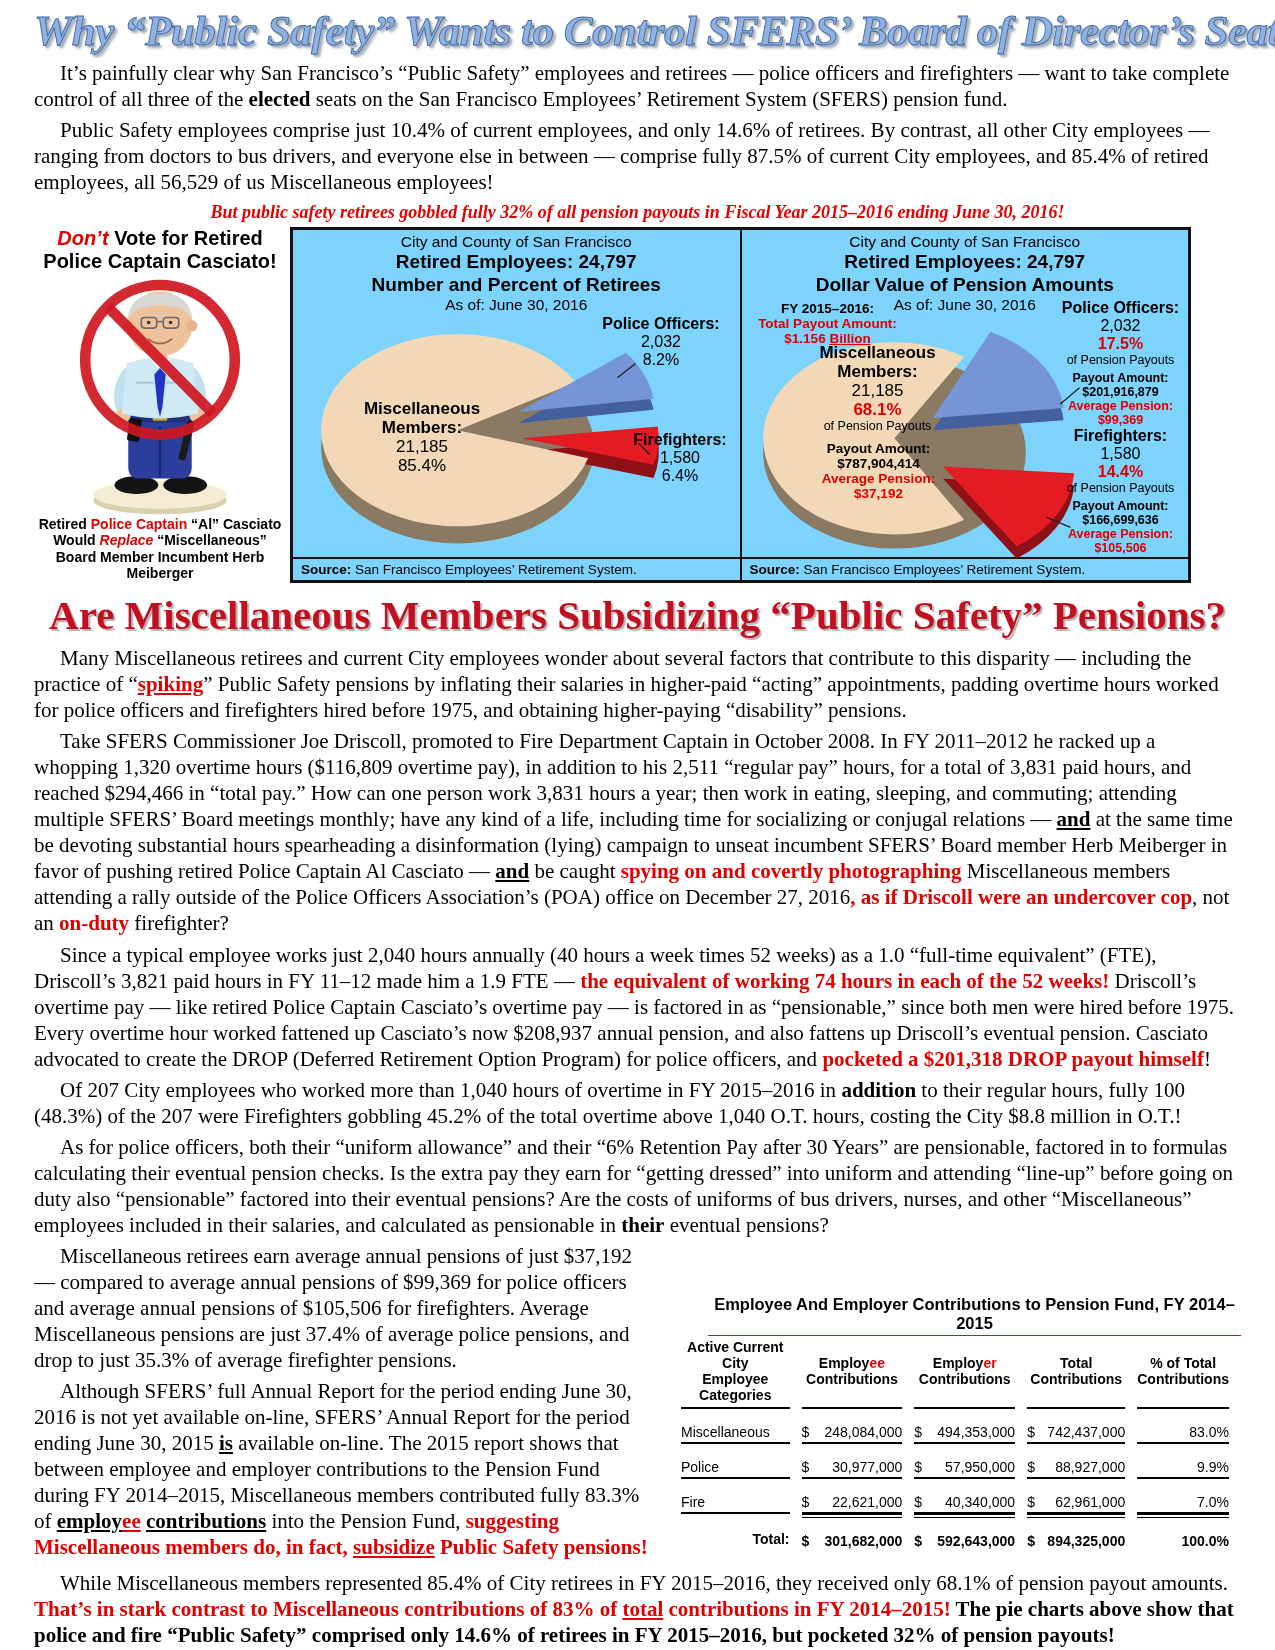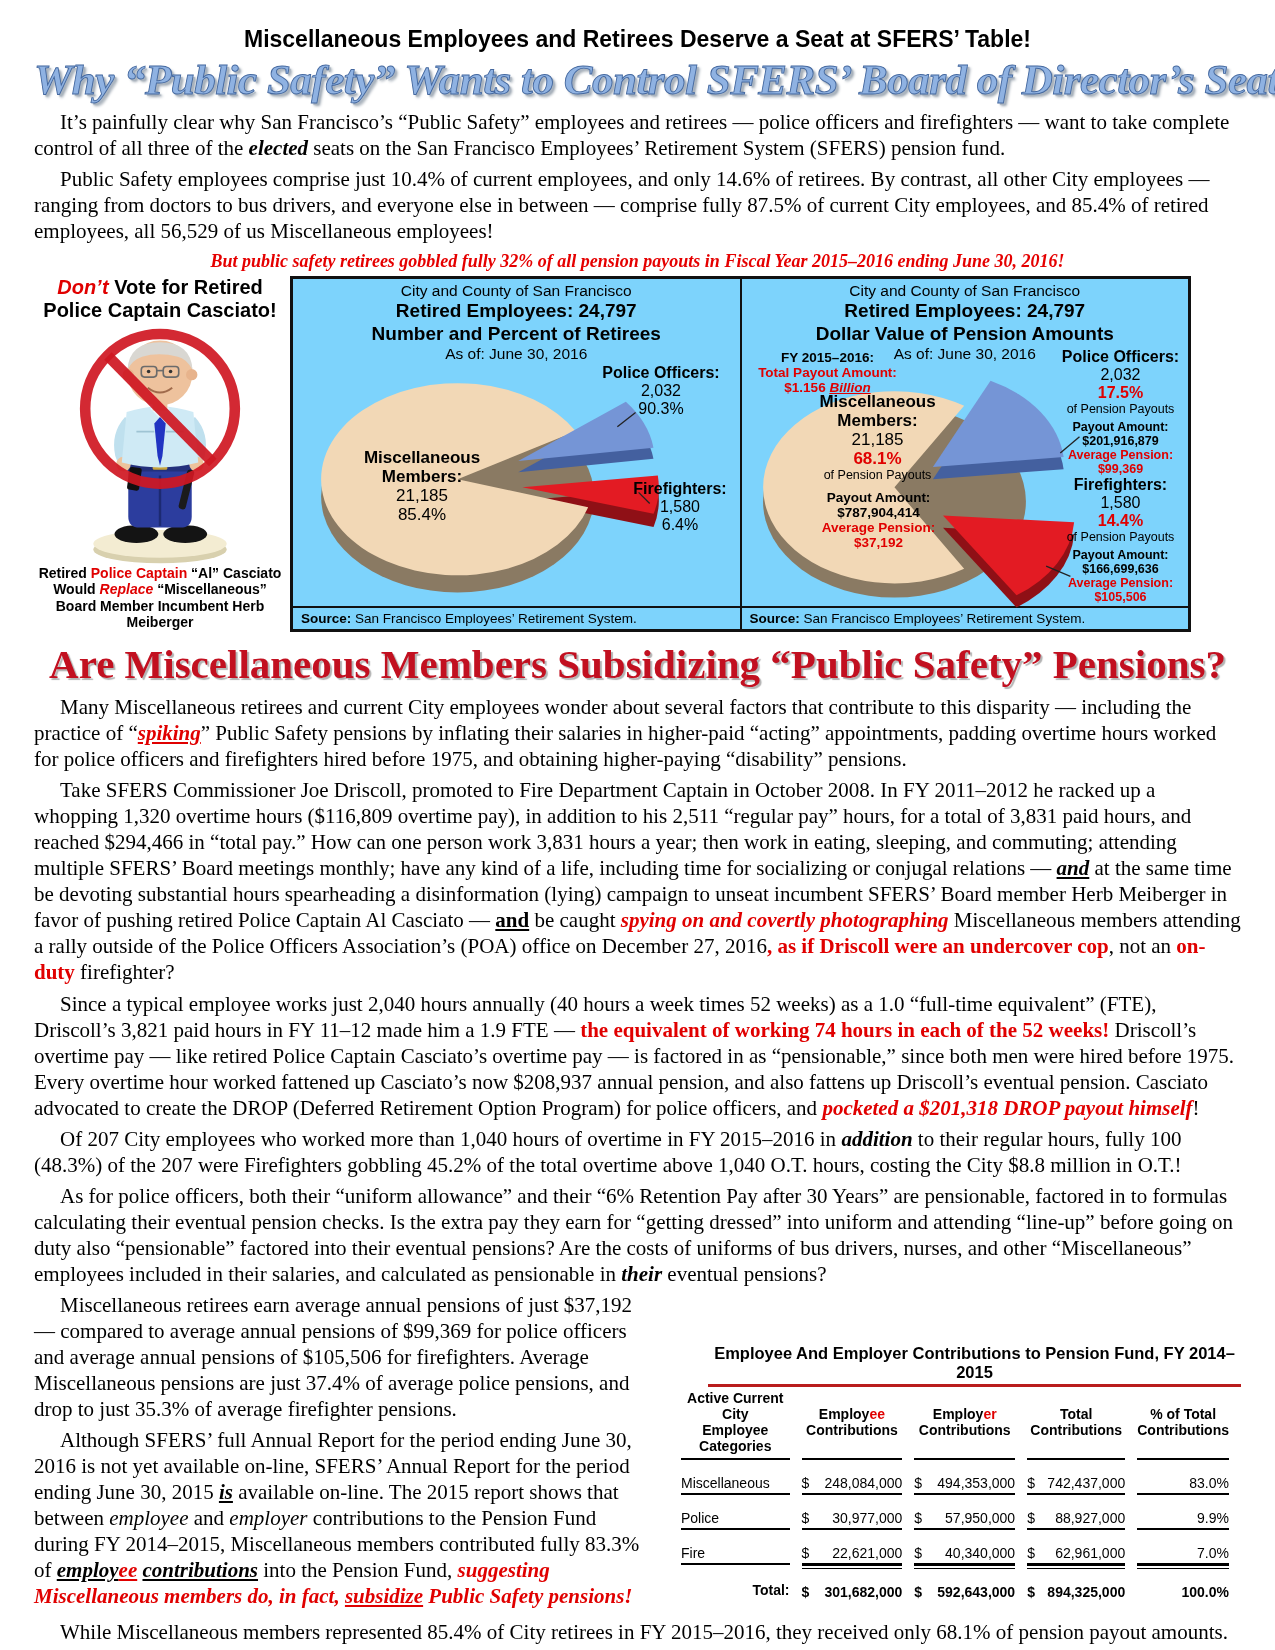--- a/index.html
+++ b/index.html
@@ -8,21 +8,21 @@
   .page{padding:4px 34px 0 34px;}
   .kicker{font-family:"Liberation Sans",sans-serif;font-weight:bold;font-size:23px;
           text-align:center;margin-top:22px;}
   .main-title{font-weight:bold;font-style:italic;font-size:43px;text-align:center;
           color:#8fb2e2;-webkit-text-stroke:0.9px #44689f;
           text-shadow:2px 2px 1px #aab4bf,3px 3px 3px #98a2ad;
           margin-top:2px;white-space:nowrap;letter-spacing:-0.5px;}
   .para{font-size:21px;line-height:1.24;margin:5px 0;text-indent:26px;}
   .slogan{font-weight:bold;font-style:italic;font-size:18px;color:#e50000;
           text-align:center;margin:7px 0 4px;white-space:nowrap;}
-  .b{font-weight:bold;}.i{font-style:italic;}.u{text-decoration:underline;}
+  .b{font-weight:bold;}.i{}.u{text-decoration:underline;}
   .red{color:#e00000;}
   .red-i{color:#e00000;font-style:italic;}
   .mid{display:flex;margin-top:2px;height:356px;}
   .left-col{width:252px;flex:none;text-align:center;
           font-family:"Liberation Sans",sans-serif;display:flex;flex-direction:column;
           align-items:center;}
   .dont-vote{font-weight:bold;font-size:20px;line-height:1.12;text-align:center;}
   .figure-svg{width:172px;height:244px;}
   .fig-caption{font-weight:bold;font-size:14px;line-height:1.18;}
   .charts-box{flex:1;margin-left:4px;margin-right:50px;border:3px solid #111;
@@ -48,40 +48,39 @@
   .pl2-police{left:318px;top:-16px;width:122px;font-size:16px;}
   .pl2-fire{left:318px;top:112px;width:122px;font-size:16px;}
   .source-row{border-top:2px solid #111;font-size:13.5px;padding:3px 8px;flex:none;}
   .heading2{font-weight:bold;font-size:41px;color:#c21020;
           text-align:center;text-shadow:2px 2px 1px #b3b3b3;margin:8px 0 6px;
           white-space:nowrap;}
   .wrap-section{overflow:visible;}
   .table-float{float:right;width:572px;margin:52px 0 6px 16px;
           font-family:"Liberation Sans",sans-serif;}
   .tbl-title{font-weight:bold;font-size:16.5px;text-align:center;
-          border-bottom:3px solid #b91c1c;padding-bottom:2px;margin-left:39px;}
+          border-bottom:1px solid #b91c1c;padding-bottom:2px;margin-left:39px;}
   .ctable{border-collapse:separate;border-spacing:12px 0;width:100%;font-size:14px;}
   .ctable th{font-weight:bold;border-bottom:2px solid #000;padding:3px 0 4px;
           line-height:1.15;text-align:center;}
   .ctable td{border-bottom:2px solid #000;padding:15px 0 2px;}
   .w-cat{width:146px;margin-top:48px;}.w-amt{width:118px;}.w-tot{width:110px;}.w-pct{width:74px;}
   .ctable td.cat{text-align:left;}
   .ctable td.amt{text-align:right;}
   .ctable td.amt .cur{float:left;}
   .ctable td.pct{text-align:right;}
   .ctable tr.total td{border-bottom:none;border-top:4px double #000;font-weight:bold;}
   .ctable tr.total td.cat{border-top:none;text-align:right;}
   .clear{clear:both;}
 </style>
 </head>
 <body>
 
 <div class="page">
 
-  <div class="kicker">Miscellaneous Employees and Retirees Deserve a Seat at SFERS’ Table!</div>
   <div class="main-title">Why “Public Safety” Wants to Control SFERS’ Board of Director’s Seats</div>
 
   <p class="para"><span>It’s painfully clear why San Francisco’s “Public Safety” employees and retirees — police officers and firefighters — want to take complete control of all three of the </span><span class="b i">elected</span><span> seats on the San Francisco Employees’ Retirement System (SFERS) pension fund.</span></p>
   <p class="para">Public Safety employees comprise just 10.4% of current employees, and only 14.6% of retirees.  By contrast, all other City employees — ranging from doctors to bus drivers, and everyone else in between — comprise fully 87.5% of current City employees, and 85.4% of retired employees, all 56,529 of us Miscellaneous employees!</p>
 
   <div class="slogan">But public safety retirees gobbled fully 32% of all pension payouts in Fiscal Year 2015–2016 ending June 30, 2016!</div>
 
   <div class="mid">
     <div class="left-col">
       <div class="dont-vote">
@@ -144,21 +143,21 @@
             <path d="M226,131 L360,119.4 A135 95 0 0 1 355.8,157.2 Z" fill="#8f1016"></path>
             <path d="M162,110 L278.9,62.5 A135 95 0 1 0 291.1,137.8 Z" fill="#f2d8b6"></path>
             <path d="M222,92 L328.4,33.5 A135 95 0 0 1 355.7,78.8 Z" fill="#7595d6"></path>
             <path d="M226,118 L360,106.4 A135 95 0 0 1 355.8,144.2 Z" fill="#e31b23"></path>
             <path d="M338,44 L320,58" stroke="#222" stroke-width="1.3" fill="none"></path>
             <path d="M352,134 L341,123" stroke="#222" stroke-width="1.3" fill="none"></path>
           </svg>
           <div class="plabel pl1-police">
             <div class="b">Police Officers:</div>
             <div>2,032</div>
-            <div>90.3%</div>
+            <div>8.2%</div>
           </div>
           <div class="plabel pl1-misc">
             <div class="b">Miscellaneous Members:</div>
             <div>21,185</div>
             <div>85.4%</div>
           </div>
           <div class="plabel pl1-fire">
             <div class="b">Firefighters:</div>
             <div>1,580</div>
             <div>6.4%</div>

